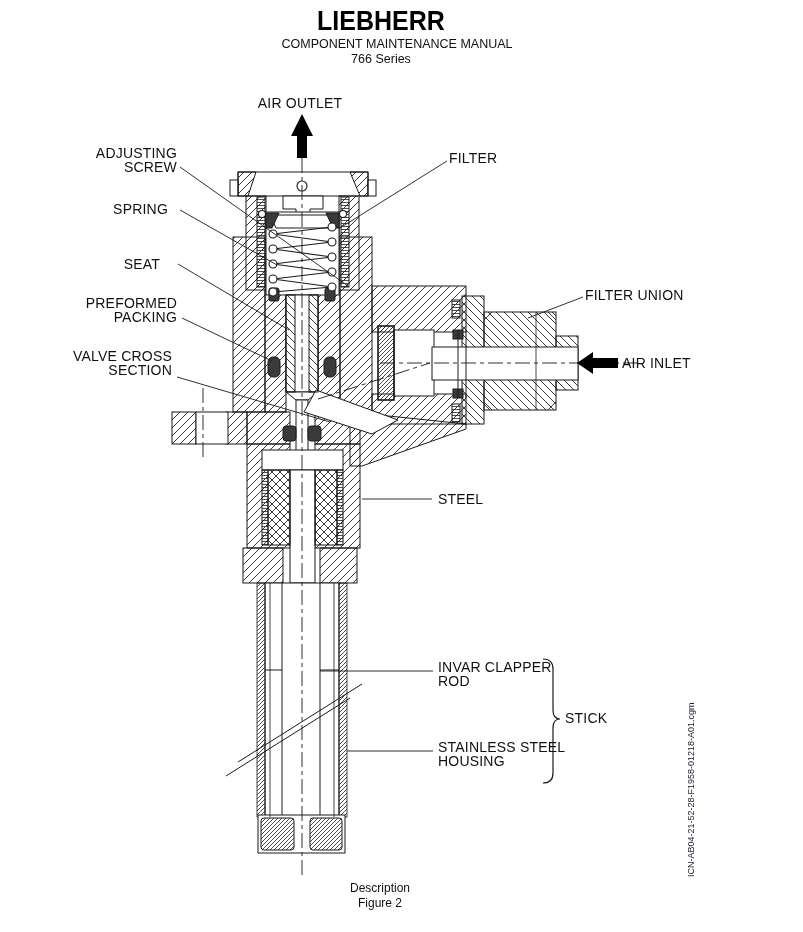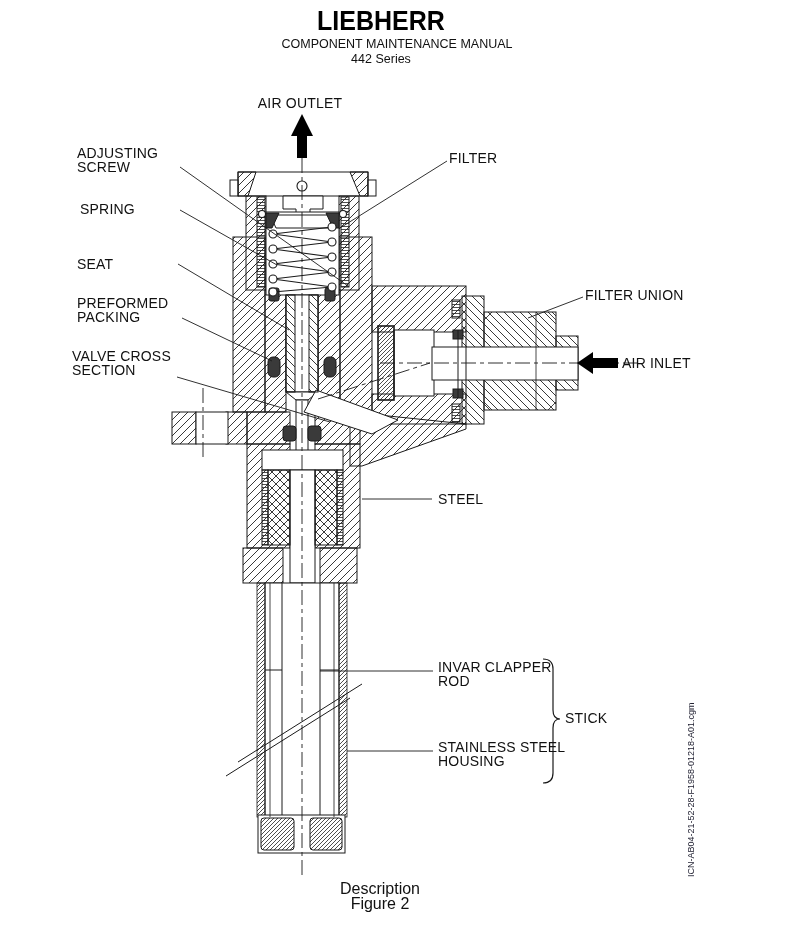--- a/index.html
+++ b/index.html
@@ -3,34 +3,34 @@
 <meta charset="utf-8">
 <style>
   html,body{margin:0;padding:0;background:#fff;}
   #page{position:relative;width:803px;height:932px;background:#fff;overflow:hidden;
         font-family:"Liberation Sans","DejaVu Sans",sans-serif;color:#111;}
   .hdr{position:absolute;left:0;width:762px;text-align:center;}
   #logo{top:6px;font-size:25px;font-weight:bold;letter-spacing:0px;transform:scaleY(1.12);color:#000;}
   #title{top:37px;font-size:12.5px;margin-left:16px;}
   #subtitle{top:52px;font-size:12.5px;}
   .lbl{position:absolute;font-size:14px;line-height:14px;letter-spacing:.2px;white-space:pre-line;color:#111;}
-  .ra{}
+  .ra{text-align:right;}
   .ctr{text-align:center;}
   #icn{position:absolute;left:686px;top:877px;font-size:9px;color:#223;transform:rotate(-90deg);transform-origin:left top;white-space:nowrap;}
-  #caption{position:absolute;left:300px;top:881px;width:160px;text-align:center;font-size:16px;line-height:15px;white-space:pre-line;}
+  #caption{position:absolute;left:300px;top:881px;width:160px;text-align:center;font-size:12px;line-height:15px;white-space:pre-line;}
   svg{position:absolute;left:0;top:0;}
 </style>
 </head>
 <body>
 
 <div id="page">
 
   <div class="hdr" id="logo">LIEBHERR</div>
   <div class="hdr" id="title">COMPONENT MAINTENANCE MANUAL</div>
-  <div class="hdr" id="subtitle">442 Series</div>
+  <div class="hdr" id="subtitle">766 Series</div>
 
   <svg width="803" height="932" viewBox="0 0 803 932">
     <defs>
       <pattern id="p1" width="8" height="8" patternUnits="userSpaceOnUse">
         <path d="M-1,1 l2,-2 M0,8 l8,-8 M7,9 l2,-2" stroke="#222" stroke-width="0.9" fill="none"></path>
       </pattern>
       <pattern id="p2" width="8" height="8" patternUnits="userSpaceOnUse">
         <path d="M-1,7 l2,2 M0,0 l8,8 M7,-1 l2,2" stroke="#222" stroke-width="0.9" fill="none"></path>
       </pattern>
       <pattern id="pd" width="4" height="4" patternUnits="userSpaceOnUse">
@@ -174,22 +174,22 @@
       <line x1="433" y1="751" x2="347" y2="751"></line>
     </g>
 
     <path d="M543,659 Q553,659 553,669 L553,710 Q553,719 560,719 Q553,719 553,728 L553,773 Q553,783 543,783" fill="none" stroke="#1a1a1a" stroke-width="1.2"></path>
   </svg>
 
   <div class="lbl ctr" style="left:245px;top:96px;width:110px">AIR OUTLET</div>
   <div class="lbl ra" style="left:77px;top:146px;width:100px">ADJUSTING
 SCREW</div>
   <div class="lbl" style="left:449px;top:151px">FILTER</div>
-  <div class="lbl ra" style="left:80px;top:202px;width:100px">SPRING</div>
-  <div class="lbl ra" style="left:77px;top:257px;width:100px">SEAT</div>
+  <div class="lbl ra" style="left:68px;top:202px;width:100px">SPRING</div>
+  <div class="lbl ra" style="left:60px;top:257px;width:100px">SEAT</div>
   <div class="lbl ra" style="left:77px;top:296px;width:100px">PREFORMED
 PACKING</div>
   <div class="lbl ra" style="left:72px;top:349px;width:100px">VALVE CROSS
 SECTION</div>
   <div class="lbl" style="left:585px;top:288px">FILTER UNION</div>
   <div class="lbl" style="left:622px;top:356px">AIR INLET</div>
   <div class="lbl" style="left:438px;top:492px">STEEL</div>
   <div class="lbl" style="left:438px;top:660px">INVAR CLAPPER
 ROD</div>
   <div class="lbl" style="left:565px;top:711px">STICK</div>

